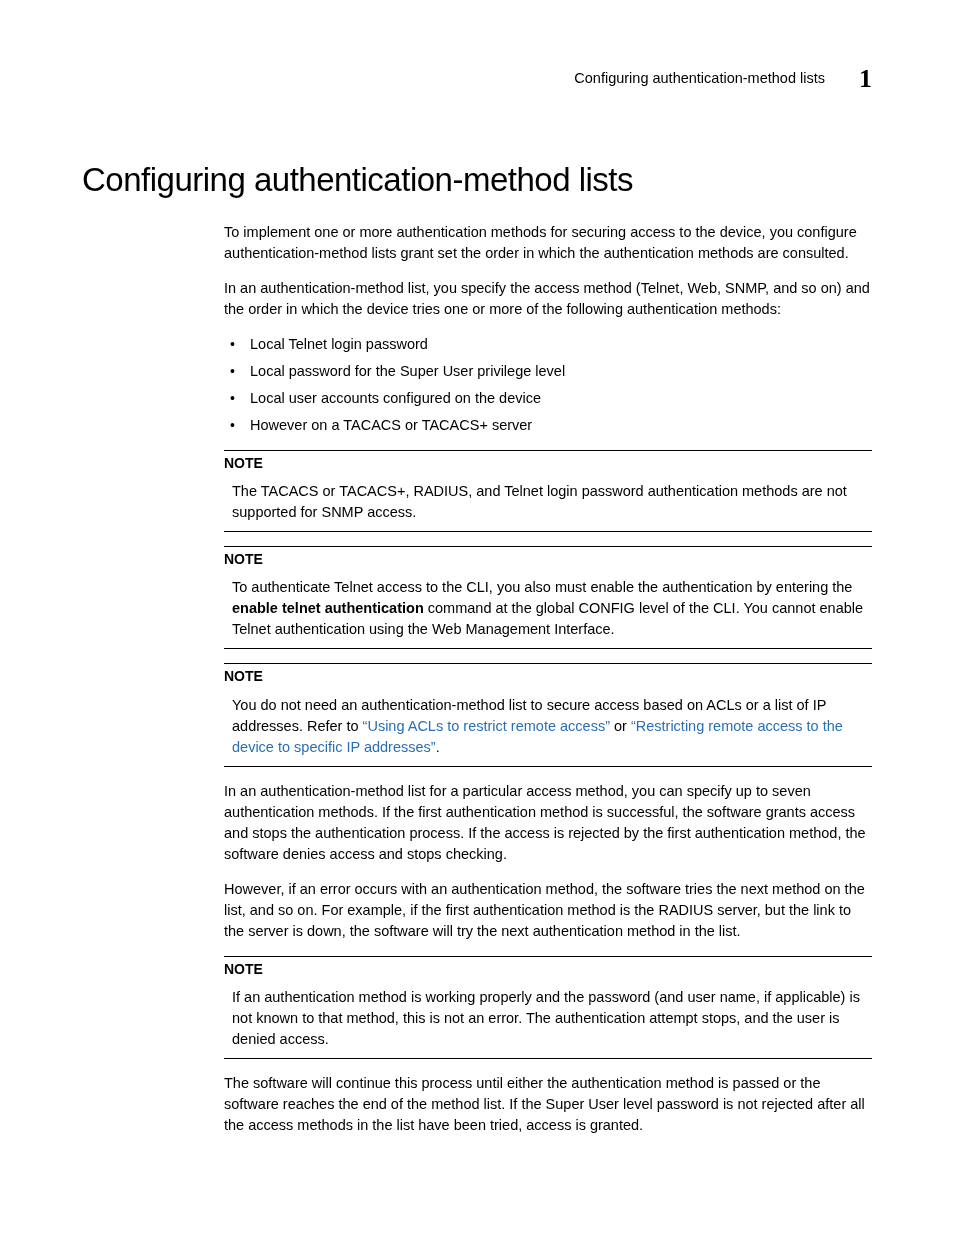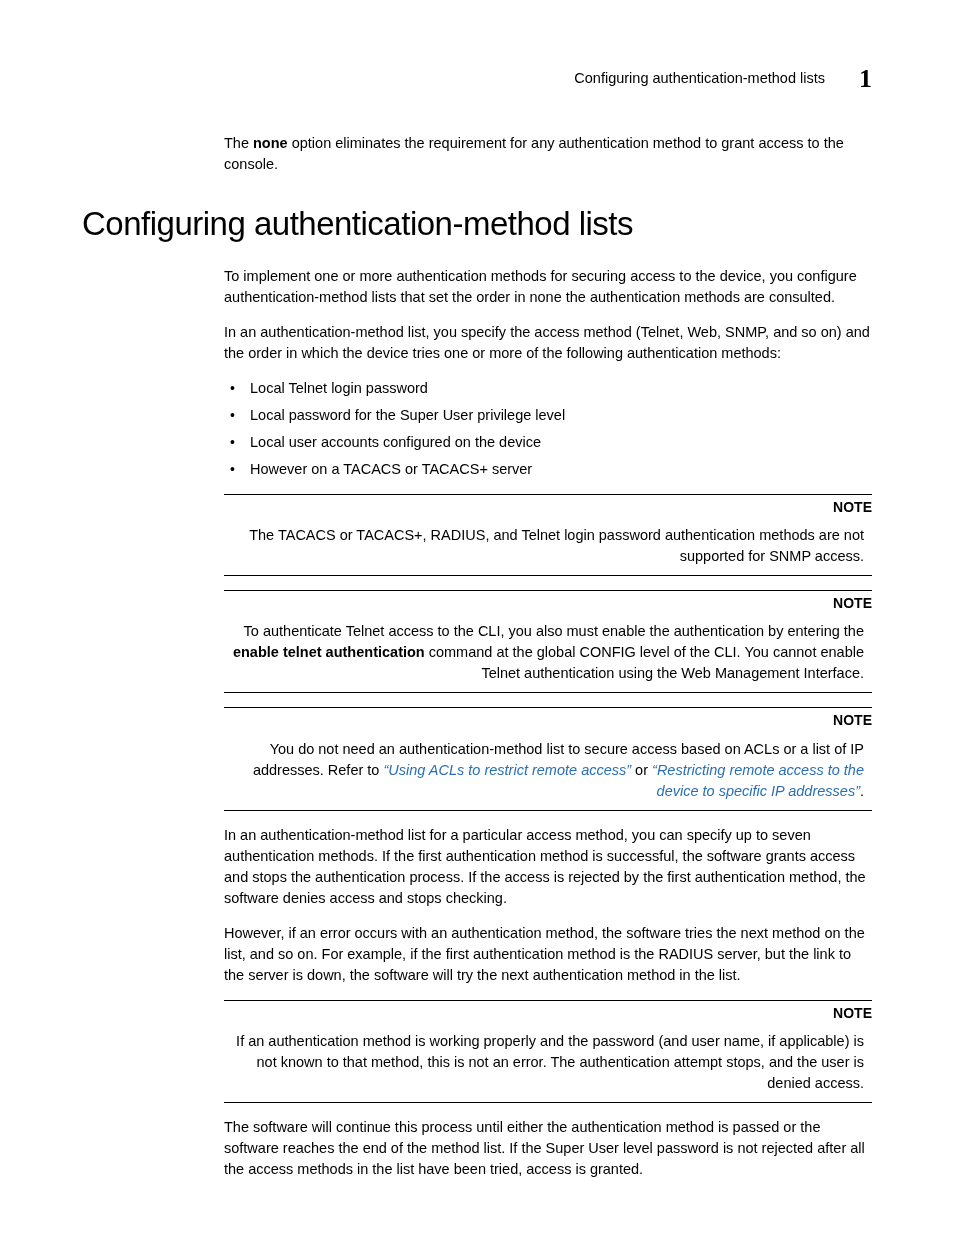--- a/index.html
+++ b/index.html
@@ -13,21 +13,21 @@
   }
   .page {
     width: 954px;
     height: 1235px;
     position: relative;
     box-sizing: border-box;
     padding: 60px 82px 60px 82px;
   }
   .header {
     text-align: right;
-    margin-bottom: 35px;
+    margin-bottom: 58px;
   }
   .header-title {
     display: inline;
     font-size: 14.5px;
   }
   .header-chap {
     display: inline-block;
     font-family: Georgia, 'Times New Roman', serif;
     font-size: 26px;
     font-weight: bold;
@@ -60,21 +60,20 @@
   }
   ul.bullets li::before {
     content: "•";
     position: absolute;
     left: 6px;
     top: 0;
     font-size: 14px;
   }
   .note-block {
     margin: 12px 0 14px 0;
-    text-align: right;
   }
   .note-rule-top {
     border-top: 1.5px solid #000;
     height: 0;
     margin-bottom: 2px;
   }
   .note-rule-bottom {
     border-top: 1px solid #000;
     height: 0;
     margin-top: 4px;
@@ -89,44 +88,38 @@
   }
   .note-text {
     margin: 8px;
   }
   .bold {
     font-weight: bold;
   }
   a.xref {
     color: #2a6fb5;
     text-decoration: none;
-    font-style: italic;
   }
 </style>
 </head>
 <body>
 
 <div class="page">
 
   <div class="header">
     <span class="header-title">Configuring authentication-method lists</span>
     <span class="header-chap">1</span>
   </div>
 
-  <div class="indent">
-    <p class="body">
-      <span>The </span><span class="bold">none</span><span> option eliminates the requirement for any authentication method to grant access to the console.</span>
-    </p>
-  </div>
 
   <h1 class="section-heading">Configuring authentication-method lists</h1>
 
   <div class="indent">
 
-    <p class="body">To implement one or more authentication methods for securing access to the device, you configure authentication-method lists that set the order in none the authentication methods are consulted.</p>
+    <p class="body">To implement one or more authentication methods for securing access to the device, you configure authentication-method lists grant set the order in which the authentication methods are consulted.</p>
     <p class="body">In an authentication-method list, you specify the access method (Telnet, Web, SNMP, and so on) and the order in which the device tries one or more of the following authentication methods:</p>
 
     <ul class="bullets">
       <li>Local Telnet login password</li>
       <li>Local password for the Super User privilege level</li>
       <li>Local user accounts configured on the device</li>
       <li>However on a TACACS or TACACS+ server</li>
     </ul>
 
     <div class="note-block">

